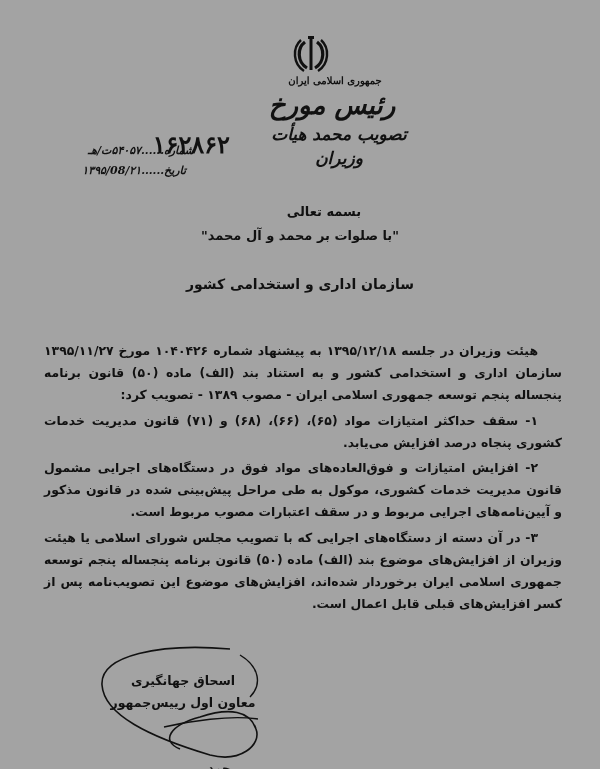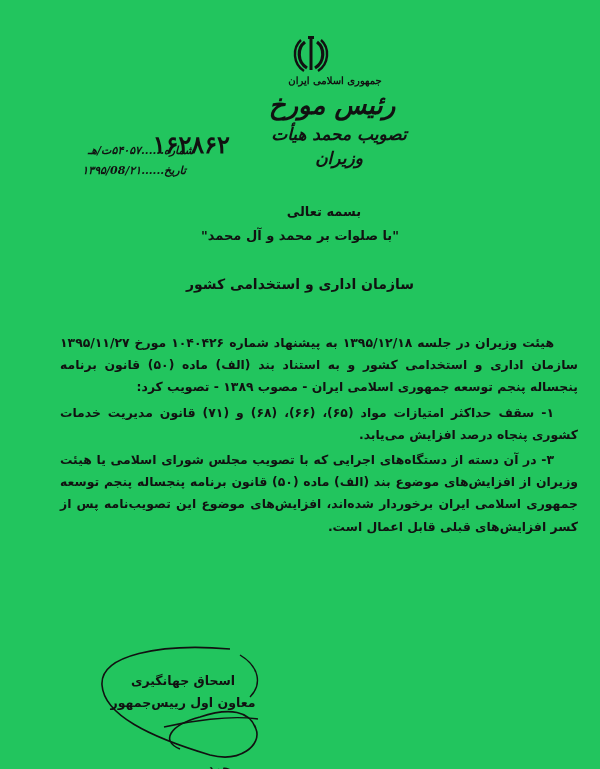--- a/index.html
+++ b/index.html
@@ -1,32 +1,32 @@
 <!DOCTYPE html>
 <html><head>
   <meta charset="utf-8">
   <style>
     html, body { margin: 0; padding: 0; background: #ffffff; }
     body { width: 600px; height: 769px; position: relative; overflow: hidden; font-family: "DejaVu Sans", sans-serif; color: #111; }
-    .page { position: absolute; left: 0; top: 0; width: 600px; height: 769px; background: #22c55e; }
+    .page { position: absolute; left: 0; top: 0; width: 600px; height: 769px; background: #a3a3a3; }
     .emblem { position: absolute; left: 291px; top: 34px; width: 40px; height: 40px; }
     .header-block { position: absolute; left: 230px; top: 74px; width: 200px; text-align: center; direction: rtl; }
     .republic { font-family: "DejaVu Serif", serif; font-size: 10px; font-weight: bold; line-height: 14px; margin-left: 10px; }
     .president { font-family: "DejaVu Serif", serif; font-size: 26px; font-weight: bold; font-style: italic; line-height: 34px; margin-left: 4px; }
     .resolution { font-family: "DejaVu Serif", serif; font-size: 17px; font-weight: bold; font-style: italic; line-height: 24px; margin-left: 18px; }
     .meta { position: absolute; left: 30px; top: 118px; width: 200px; direction: rtl; font-family: "DejaVu Serif", serif; }
     .meta .bignum { position: absolute; right: 0; top: 12px; font-size: 24px; font-weight: bold; letter-spacing: 1px; direction: ltr; }
     .meta .line { position: absolute; font-size: 11px; font-weight: bold; font-style: italic; white-space: nowrap; }
     .meta .num-line { right: 36px; top: 26px; }
     .meta .date-line { right: 44px; top: 46px; }
     .center-title { position: absolute; left: 0; width: 600px; text-align: center; direction: rtl; font-weight: bold; font-family: "DejaVu Sans", sans-serif; }
     .bismillah { top: 204px; font-size: 13px; padding-left: 24px; }
     .salavat { top: 228px; font-size: 13px; }
     .org { top: 276px; font-size: 14px; }
-    .body-text { position: absolute; left: 44px; top: 332px; width: 518px; direction: rtl; text-align: justify; text-align-last: right; font-size: 12.4px; font-weight: bold; line-height: 22.2px; margin-left: 16px; }
+    .body-text { position: absolute; left: 44px; top: 340px; width: 518px; direction: rtl; text-align: justify; text-align-last: right; font-size: 12.4px; font-weight: bold; line-height: 22.2px; }
     .body-text p { margin: 0; }
     .body-text .indent { text-indent: 24px; }
     .body-text .para-gap { margin-top: 3px; }
     .signature { position: absolute; left: 108px; top: 670px; width: 150px; text-align: center; direction: rtl; font-weight: bold; font-size: 12.5px; line-height: 22px; }
     .sig-scribble { position: absolute; left: 80px; top: 645px; width: 190px; height: 120px; }
     .sig-mark { position: absolute; left: 207px; top: 728px; font-family: "DejaVu Serif", serif; font-style: italic; font-weight: bold; font-size: 13px; direction: rtl; margin-top: 33px; }
   </style>
 </head>
 <body>
 
@@ -53,20 +53,21 @@
     <div class="line date-line">تاریخ......۱۳۹۵/08/۲۱</div>
   </div>
 
   <div class="center-title bismillah">بسمه تعالی</div>
   <div class="center-title salavat">"با صلوات بر محمد و آل محمد"</div>
   <div class="center-title org">سازمان اداری و استخدامی کشور</div>
 
   <div class="body-text">
     <p class="indent">هیئت وزیران در جلسه ۱۳۹۵/۱۲/۱۸ به پیشنهاد شماره ۱۰۴۰۴۲۶ مورخ ۱۳۹۵/۱۱/۲۷ سازمان اداری و استخدامی کشور و به استناد بند (الف) ماده (۵۰) قانون برنامه پنجساله پنجم توسعه جمهوری اسلامی ایران - مصوب ۱۳۸۹ - تصویب کرد:</p>
     <p class="indent para-gap">۱- سقف حداکثر امتیازات مواد (۶۵)، (۶۶)، (۶۸) و (۷۱) قانون مدیریت خدمات کشوری پنجاه درصد افزایش می‌یابد.</p>
+    <p class="indent para-gap">۲- افزایش امتیازات و فوق‌العاده‌های مواد فوق در دستگاه‌های اجرایی مشمول قانون مدیریت خدمات کشوری، موکول به طی مراحل پیش‌بینی شده در قانون مذکور و آیین‌نامه‌های اجرایی مربوط و در سقف اعتبارات مصوب مربوط است.</p>
     <p class="indent para-gap">۳- در آن دسته از دستگاه‌های اجرایی که با تصویب مجلس شورای اسلامی یا هیئت وزیران از افزایش‌های موضوع بند (الف) ماده (۵۰) قانون برنامه پنجساله پنجم توسعه جمهوری اسلامی ایران برخوردار شده‌اند، افزایش‌های موضوع این تصویب‌نامه پس از کسر افزایش‌های قبلی قابل اعمال است.</p>
   </div>
 
   <svg class="sig-scribble" viewBox="0 0 190 120">
     <path d="M150 4 C80 -2 20 10 22 40 C24 70 70 92 130 110 C160 118 182 100 176 84 C170 66 150 62 120 72 C90 80 80 96 100 104" fill="none" stroke="#111" stroke-width="1.6"></path>
     <path d="M160 10 C180 22 182 40 170 52" fill="none" stroke="#111" stroke-width="1.4"></path>
     <path d="M84 82 C110 76 150 70 178 74" fill="none" stroke="#111" stroke-width="1.3"></path>
   </svg>
 
   <div class="signature">

